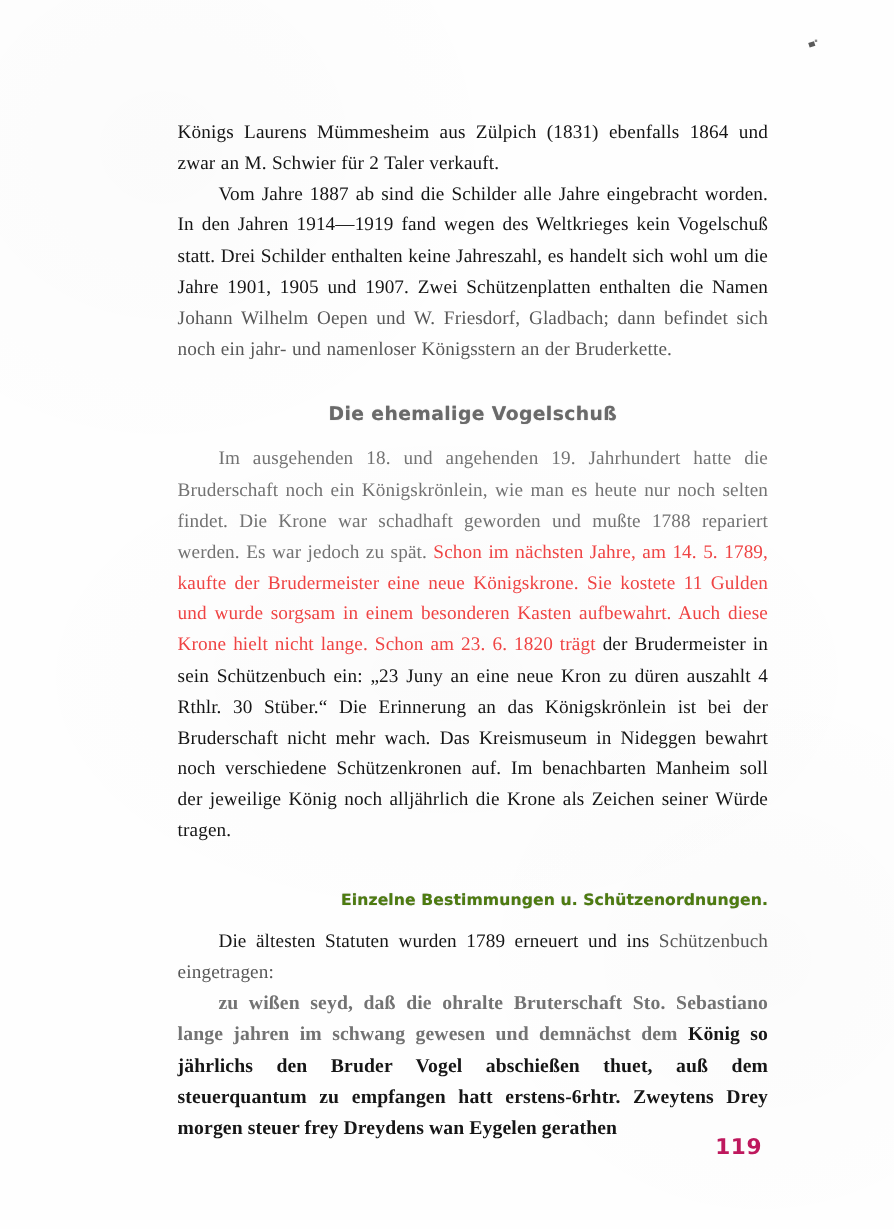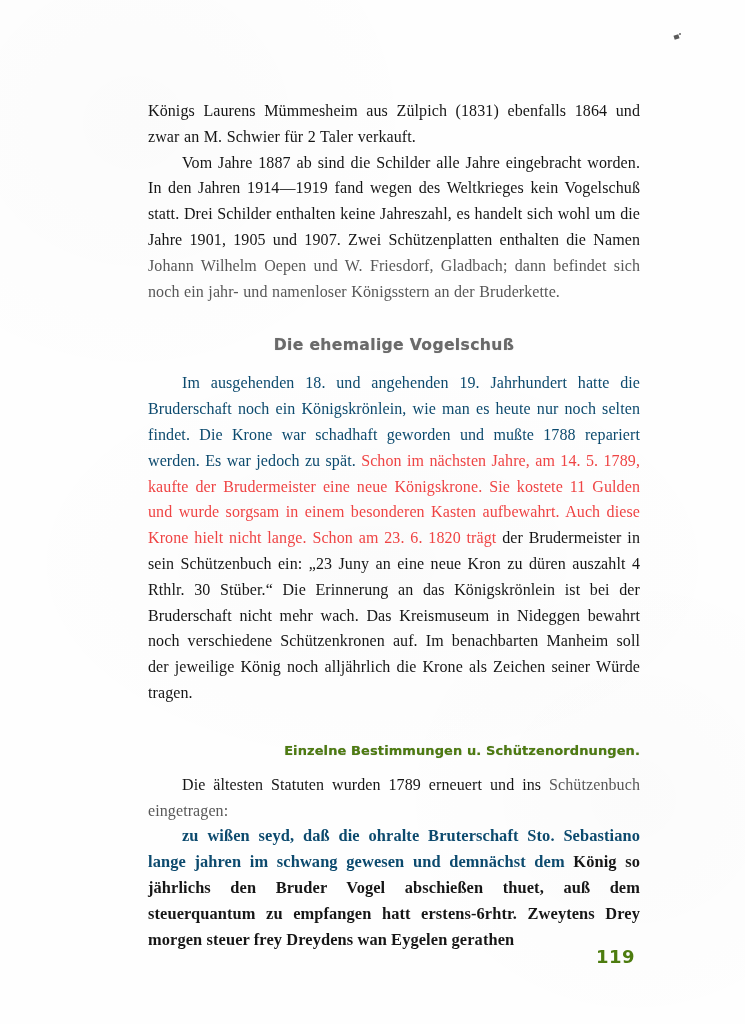--- a/index.html
+++ b/index.html
@@ -38,21 +38,21 @@
     line-height: 25.8px;
     text-align: justify;
     color: #151515;
     letter-spacing: 0.1px;
     word-spacing: 0.4px;
   }
   p.body.indent-first {
     text-indent: 34px;
   }
   
-  .fade-1 { color: #0c4a6e; }
+  .fade-1 { color: #737373; }
   .fade-2 { color: #585858; }
   .fade-3 { color: #ef4444; }
 
   h2.head-center {
     margin: 0;
     padding: 0;
     font-family: "DejaVu Sans", sans-serif;
     font-weight: bold;
     font-size: 15.6px;
     line-height: 22px;
@@ -89,21 +89,21 @@
     letter-spacing: 0.1px;
   }
 
   .pagenum {
     position: absolute;
     left: 596px;
     top: 946px;
     font-family: "DejaVu Sans", sans-serif;
     font-weight: bold;
     font-size: 18px;
-    color: #4d7c0f;
+    color: #be185d;
     letter-spacing: 0.5px;
   }
   .speck {
     position: absolute;
     left: 674px;
     top: 35px;
     width: 5px;
     height: 4px;
     background: #5a5a5a;
     transform: rotate(-18deg);

